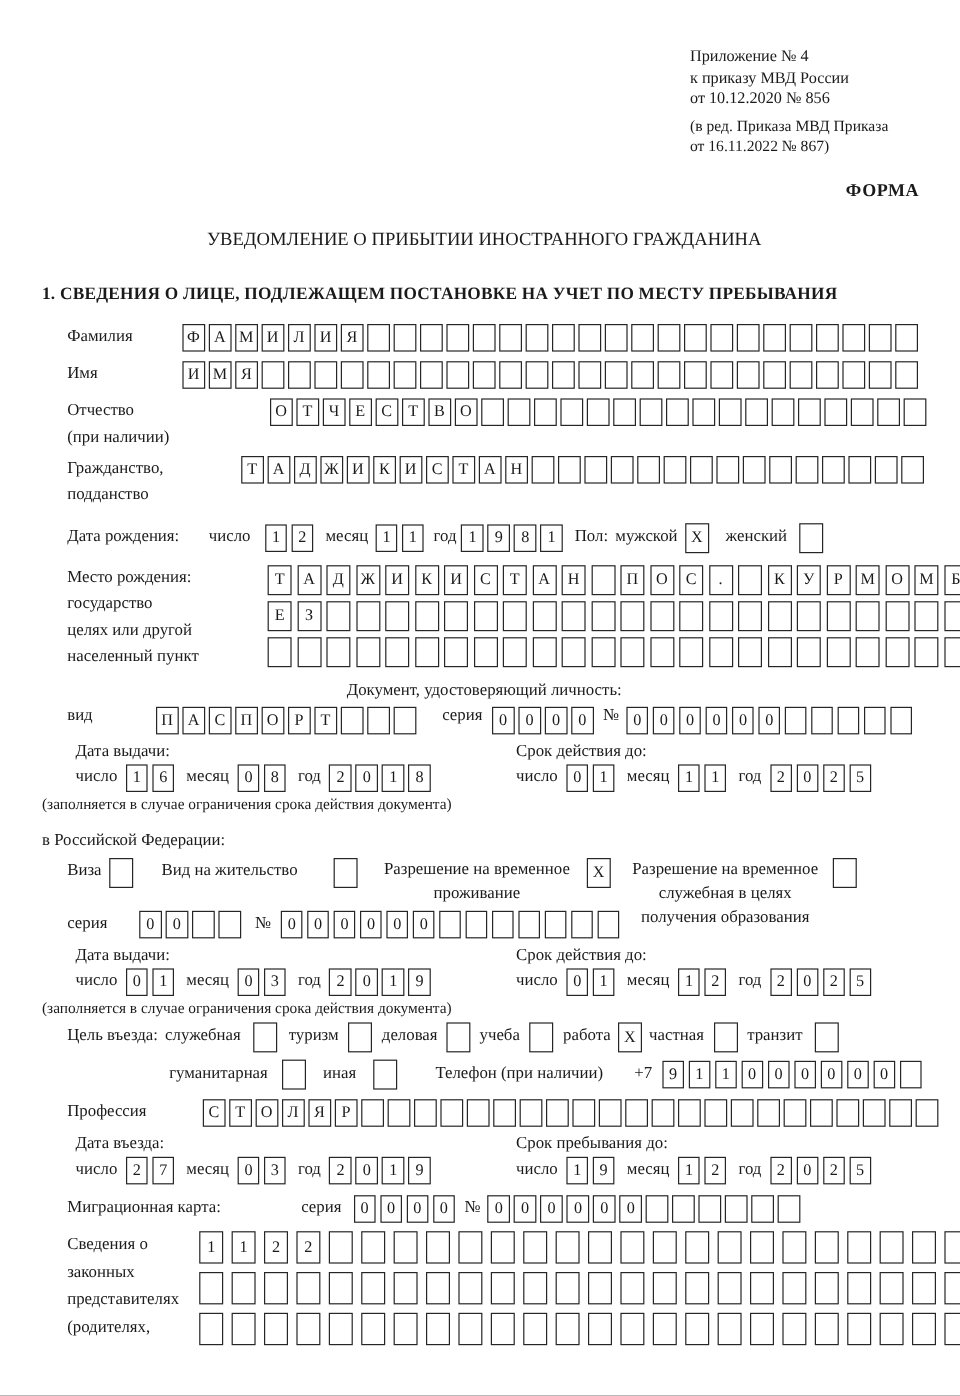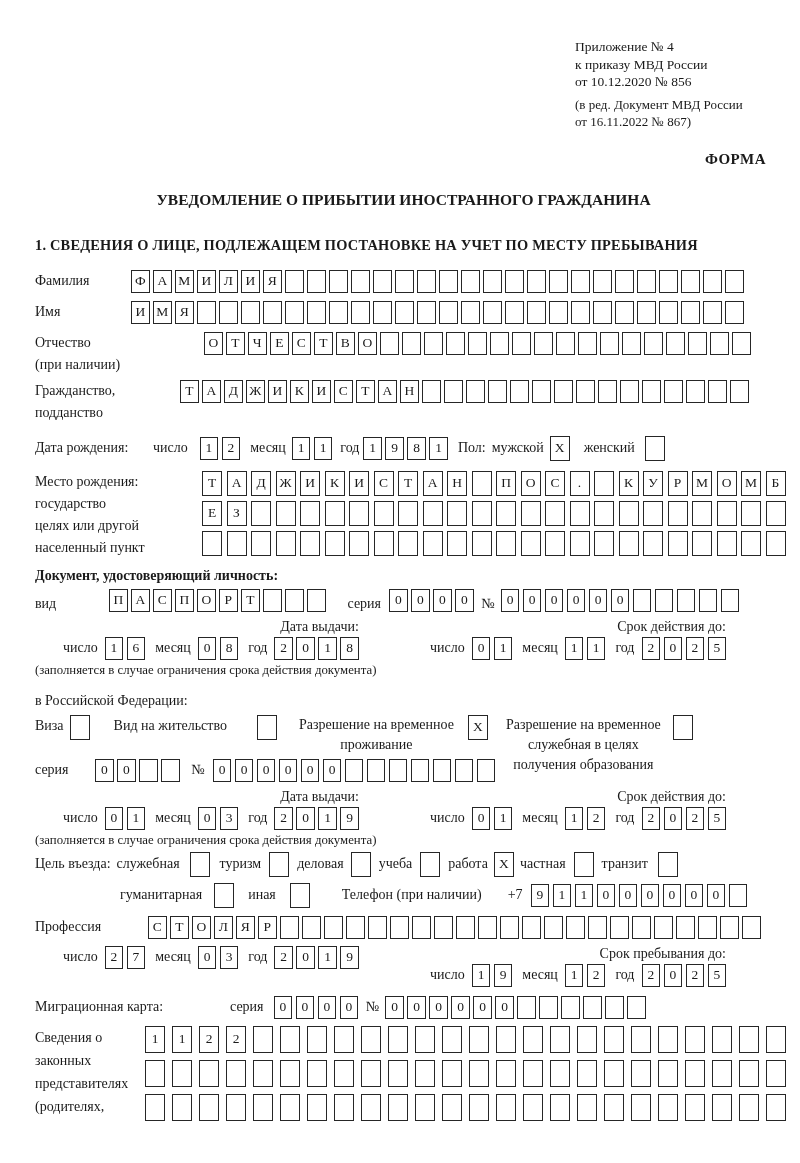--- a/index.html
+++ b/index.html
@@ -7,63 +7,63 @@
   .page {
     width: 800px; height: 1163px; margin: 0 auto;
     background: #ffffff; color: #1a1a1a;
     font-family: "Liberation Serif", "DejaVu Serif", serif;
     font-size: 14px; position: relative;
     padding: 38px 28px 20px 35px; overflow: hidden;
   }
   .annex { margin-left: 540px; line-height: 17.5px; font-size: 13.5px; }
   .annex-ed { margin-top: 5px; font-size: 13px; }
   .forma { text-align: right; font-weight: bold; font-size: 15px; margin-top: 20px; padding-right: 6px; letter-spacing: .5px; }
-  .title { text-align: center; font-weight: bold; font-size: 15.5px; margin-top: 20px; line-height: 23px; }
+  .title { text-align: center; font-weight: normal; font-size: 15.5px; margin-top: 20px; line-height: 23px; }
   .tline { display: inline-block; width: 62px; border-bottom: 2px solid #333; margin-left: 10px; vertical-align: baseline; }
   .sec { font-weight: bold; font-size: 14.4px; margin-top: 26px; letter-spacing: .2px; }
 
-  .row { display: flex; align-items: flex-start; margin-top: 8px; }
+  .row { display: flex; align-items: flex-start; margin-top: 8px; margin-left: 21px; }
   .lbl { flex: none; padding-top: 3px; }
   .lblcol { flex: none; display: flex; flex-direction: column; line-height: 22px; }
   .boxes { display: inline-flex; flex: none; gap: 3.5px; }
   .cell {
     flex: none; width: 18.5px; height: 23px;
     border: 1.6px solid #262626;
     display: inline-flex; align-items: center; justify-content: center;
     font-size: 13.5px;
   }
   .wide .cell { width: 20px; height: 25px; }
   .wide { gap: 4.5px; }
   .guard .cell { width: 20px; height: 27px; }
   .guard { gap: 7px; }
   .cb .cell { width: 20px; height: 25px; }
 
   .stack { display: flex; flex-direction: column; gap: 5px; }
 
   .dates { display: flex; margin-top: 7px; }
   .dcol { display: flex; flex-direction: column; }
-  .dhead { text-align: right; margin-bottom: 2px; }
+  .dhead { text-align: left; margin-bottom: 2px; }
   .drow { display: flex; align-items: center; gap: 4px; }
   .drow .slbl { padding: 0 3px 0 6px; }
   .footnote { text-align: left; font-size: 12.8px; margin-top: 3px; padding-right: 14px; }
-  .dochead { font-weight: bold; margin-top: 9px; font-size: 14px; }
+  .dochead { text-align: center; font-weight: normal; margin-top: 9px; font-size: 14px; }
   .inlb { padding: 3px 6px 0 10px; flex: none; }
   .ctext { text-align: center; line-height: 20px; flex: none; }
 </style>
 </head>
 <body>
 
 <div class="page">
 
   <div class="annex">
     <div>Приложение № 4</div>
     <div>к приказу МВД России</div>
     <div>от 10.12.2020 № 856</div>
     <div class="annex-ed">
-      <div>(в ред. Документ МВД России</div>
+      <div>(в ред. Приказа МВД Приказа</div>
       <div>от 16.11.2022 № 867)</div>
     </div>
   </div>
 
   <div class="forma">ФОРМА</div>
 
   <div class="title">
     <div>УВЕДОМЛЕНИЕ О ПРИБЫТИИ ИНОСТРАННОГО ГРАЖДАНИНА</div>
   </div>
 
@@ -320,21 +320,21 @@
           <span class="cell"></span>
           <span class="cell"></span>
           <span class="cell"></span>
           <span class="cell"></span>
         </span>
     </span>
   </div>
 
   <div class="dochead">Документ, удостоверяющий личность:</div>
 
-  <div class="row" style="margin-top:5px; align-items:flex-end">
+  <div class="row" style="margin-top:5px; align-items:flex-start">
     <span class="lbl" style="width:74px; padding-top:0">вид</span>
     <span class="boxes">
         <span class="cell">П</span>
         <span class="cell">А</span>
         <span class="cell">С</span>
         <span class="cell">П</span>
         <span class="cell">О</span>
         <span class="cell">Р</span>
         <span class="cell">Т</span>
         <span class="cell"></span>
@@ -602,20 +602,21 @@
         <span class="cell"></span>
         <span class="cell"></span>
         <span class="cell"></span>
         <span class="cell"></span>
         <span class="cell"></span>
       </span>
   </div>
 
   <div class="dates">
     <div class="dcol" style="margin-left:28px">
+      <div class="dhead">Дата въезда:</div>
       <div class="drow">
         <span class="slbl" style="padding-left:0">число</span>
         <span class="boxes">
             <span class="cell">2</span>
             <span class="cell">7</span>
           </span>
         <span class="slbl">месяц</span>
         <span class="boxes">
             <span class="cell">0</span>
             <span class="cell">3</span>

